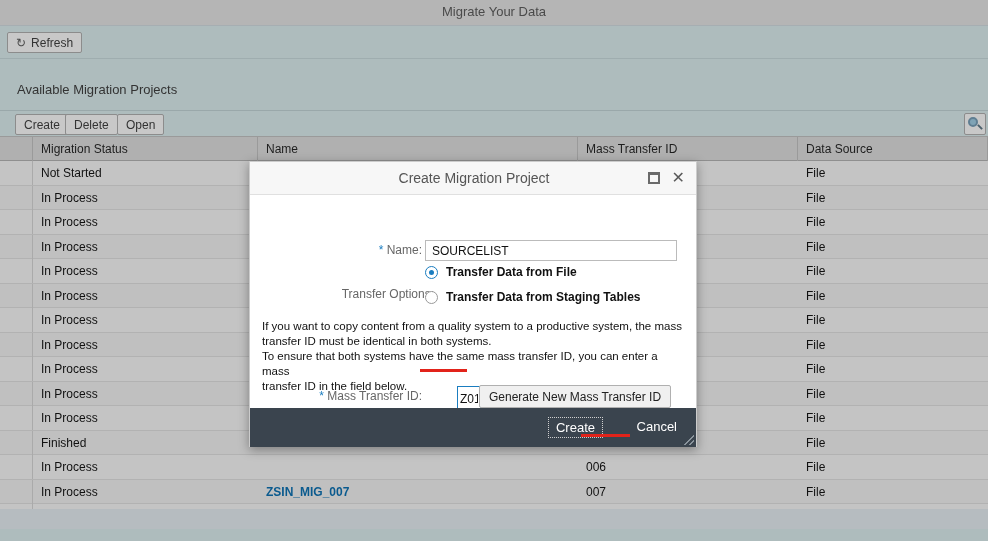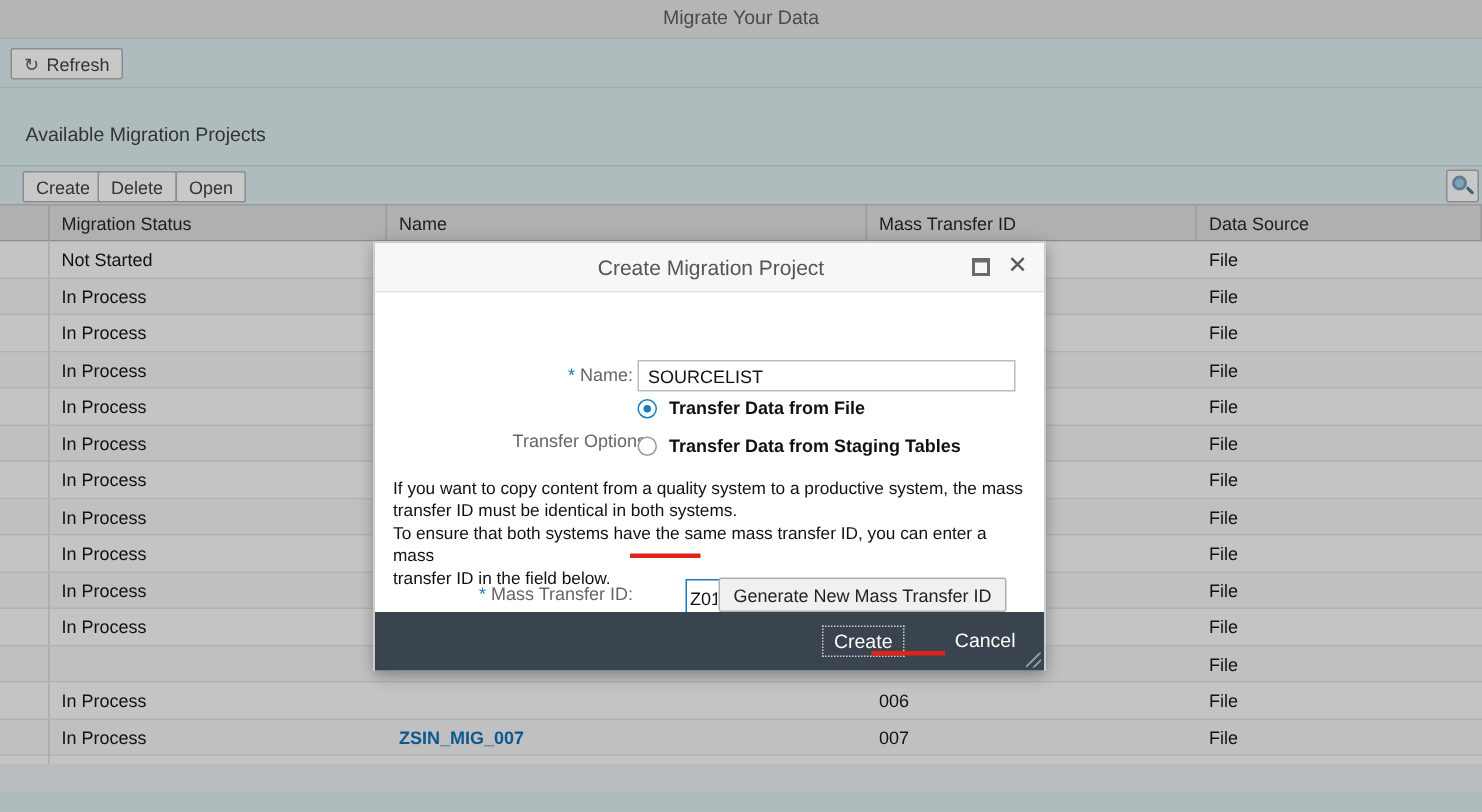--- a/index.html
+++ b/index.html
@@ -453,20 +453,21 @@
           </div>
           <div class="grow">
             <div class="cell col-sel"></div>
             <div class="cell col-stat">In Process</div>
             <div class="cell col-name"></div>
             <div class="cell col-mtid"></div>
             <div class="cell col-src">File</div>
           </div>
           <div class="grow">
             <div class="cell col-sel"></div>
+            <div class="cell col-stat">Finished</div>
             <div class="cell col-name"></div>
             <div class="cell col-mtid"></div>
             <div class="cell col-src">File</div>
           </div>
           <div class="grow">
             <div class="cell col-sel"></div>
             <div class="cell col-stat">In Process</div>
             <div class="cell col-mtid">006</div>
             <div class="cell col-src">File</div>
           </div>

